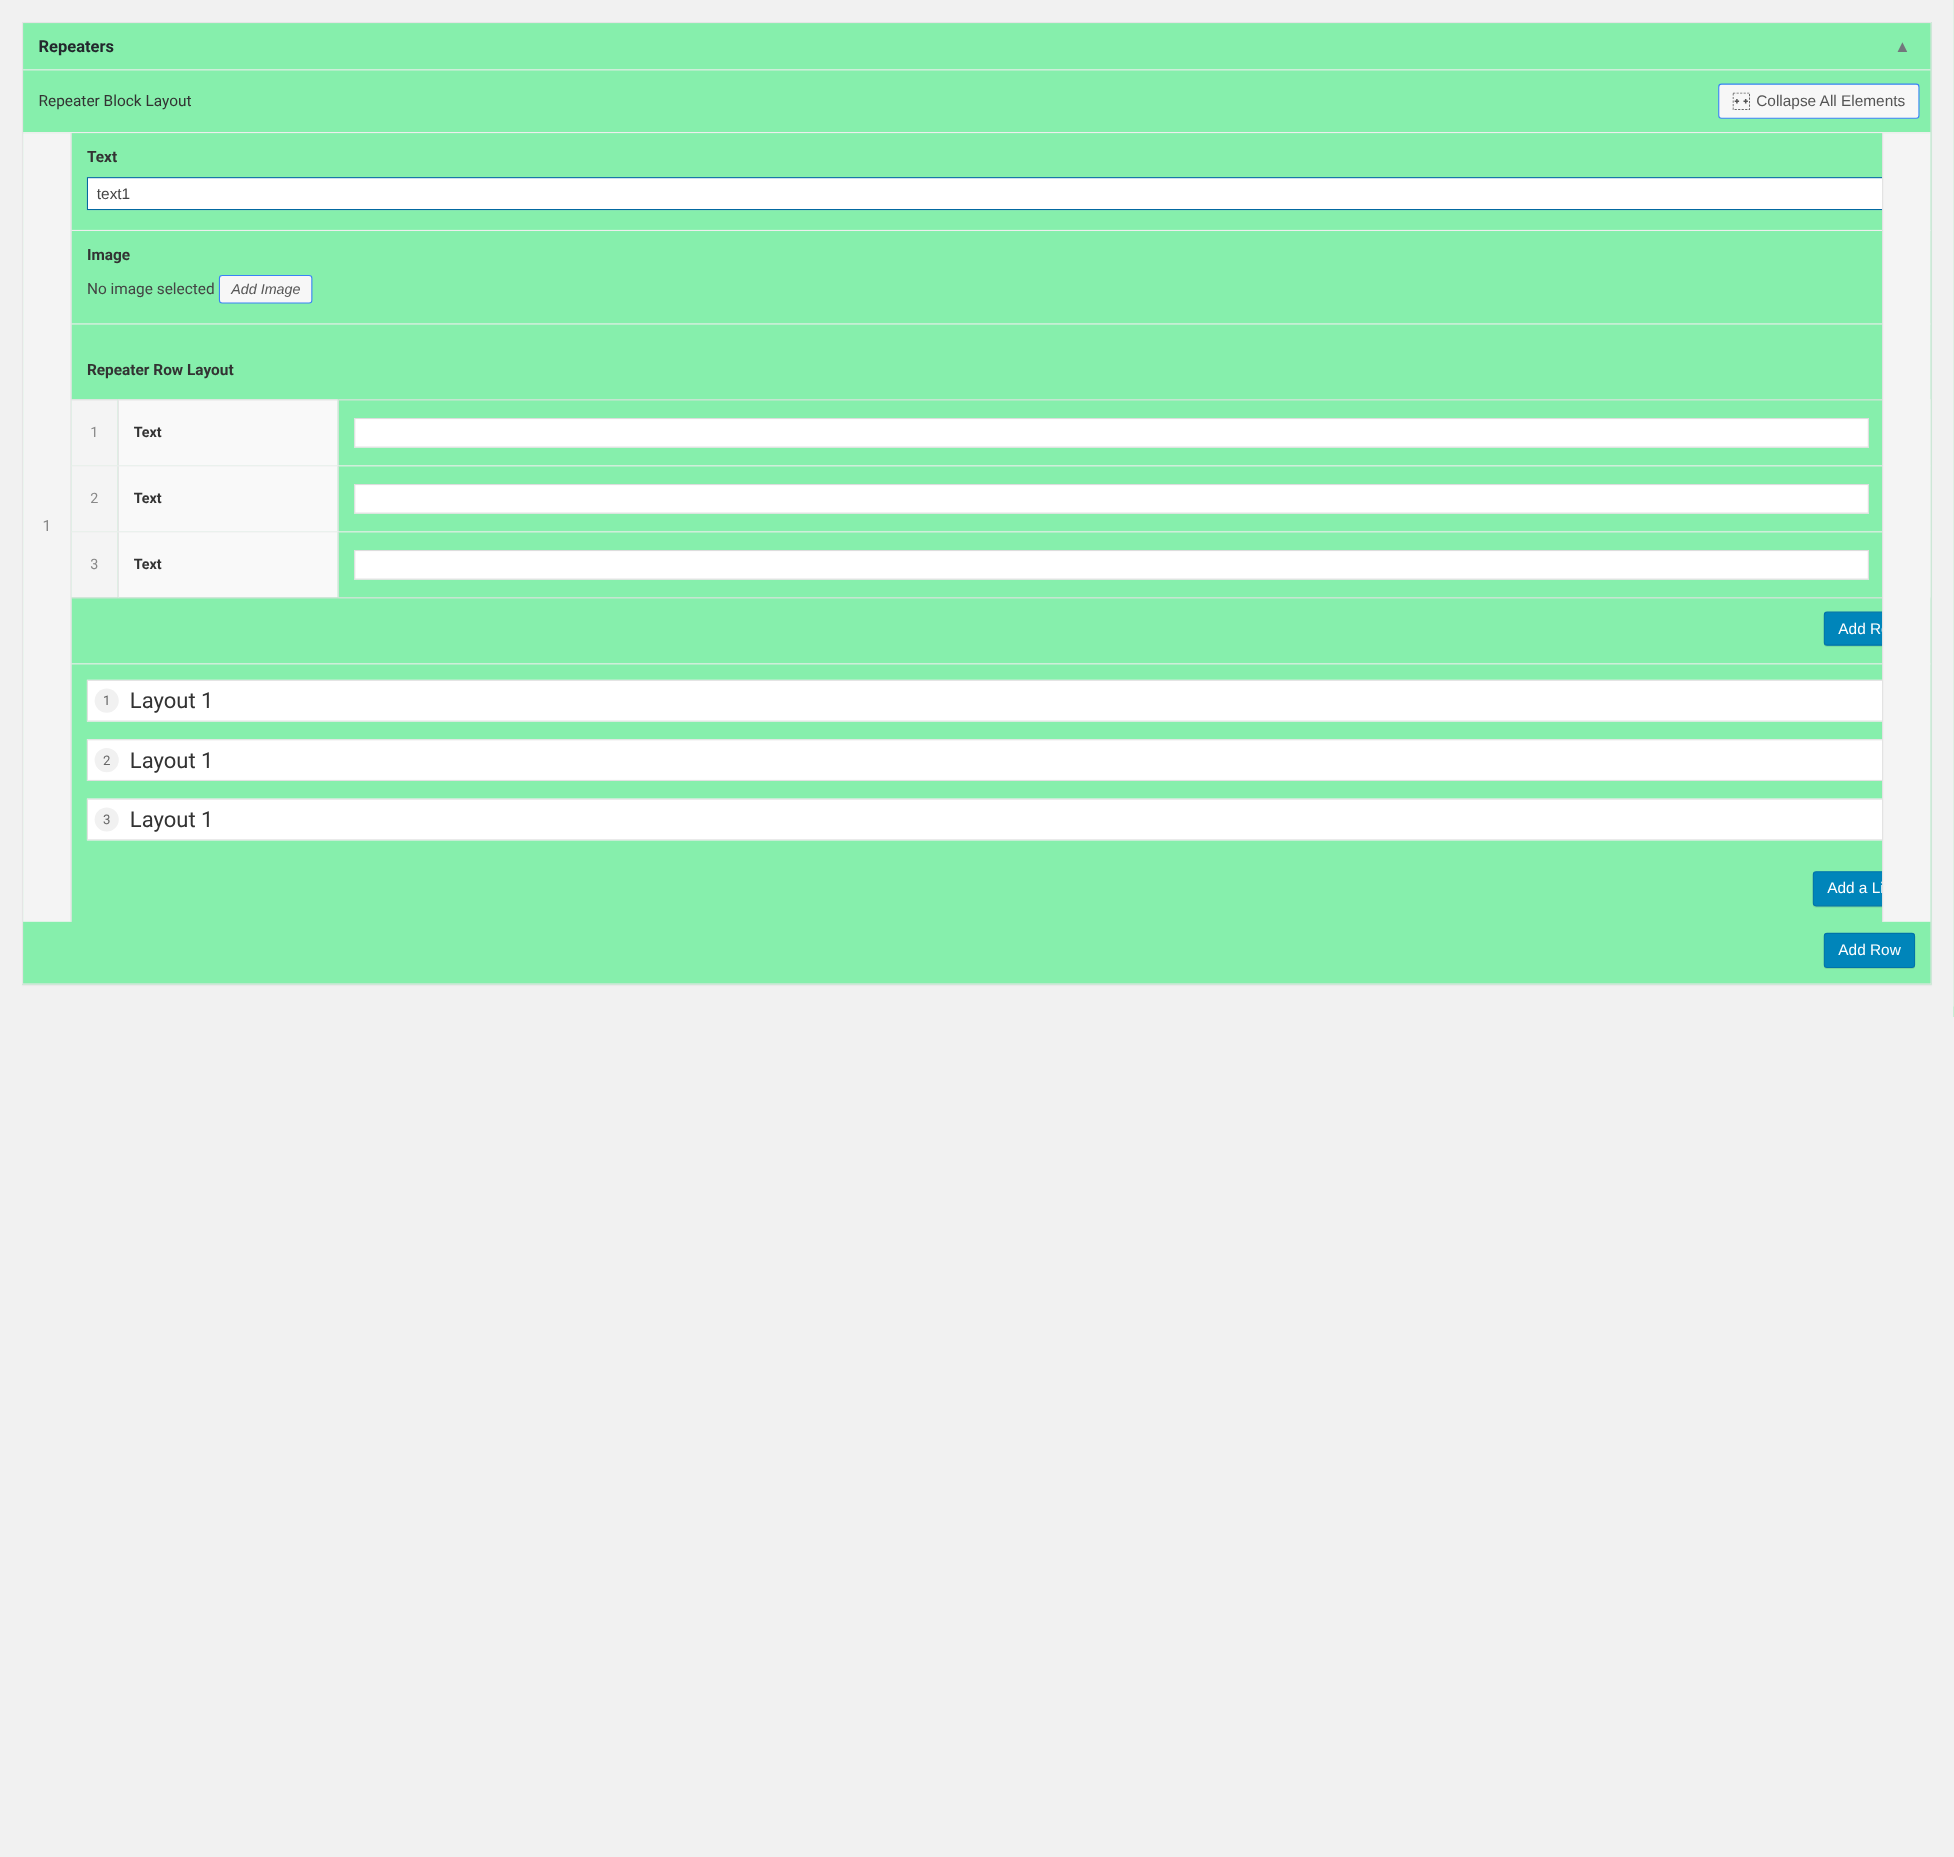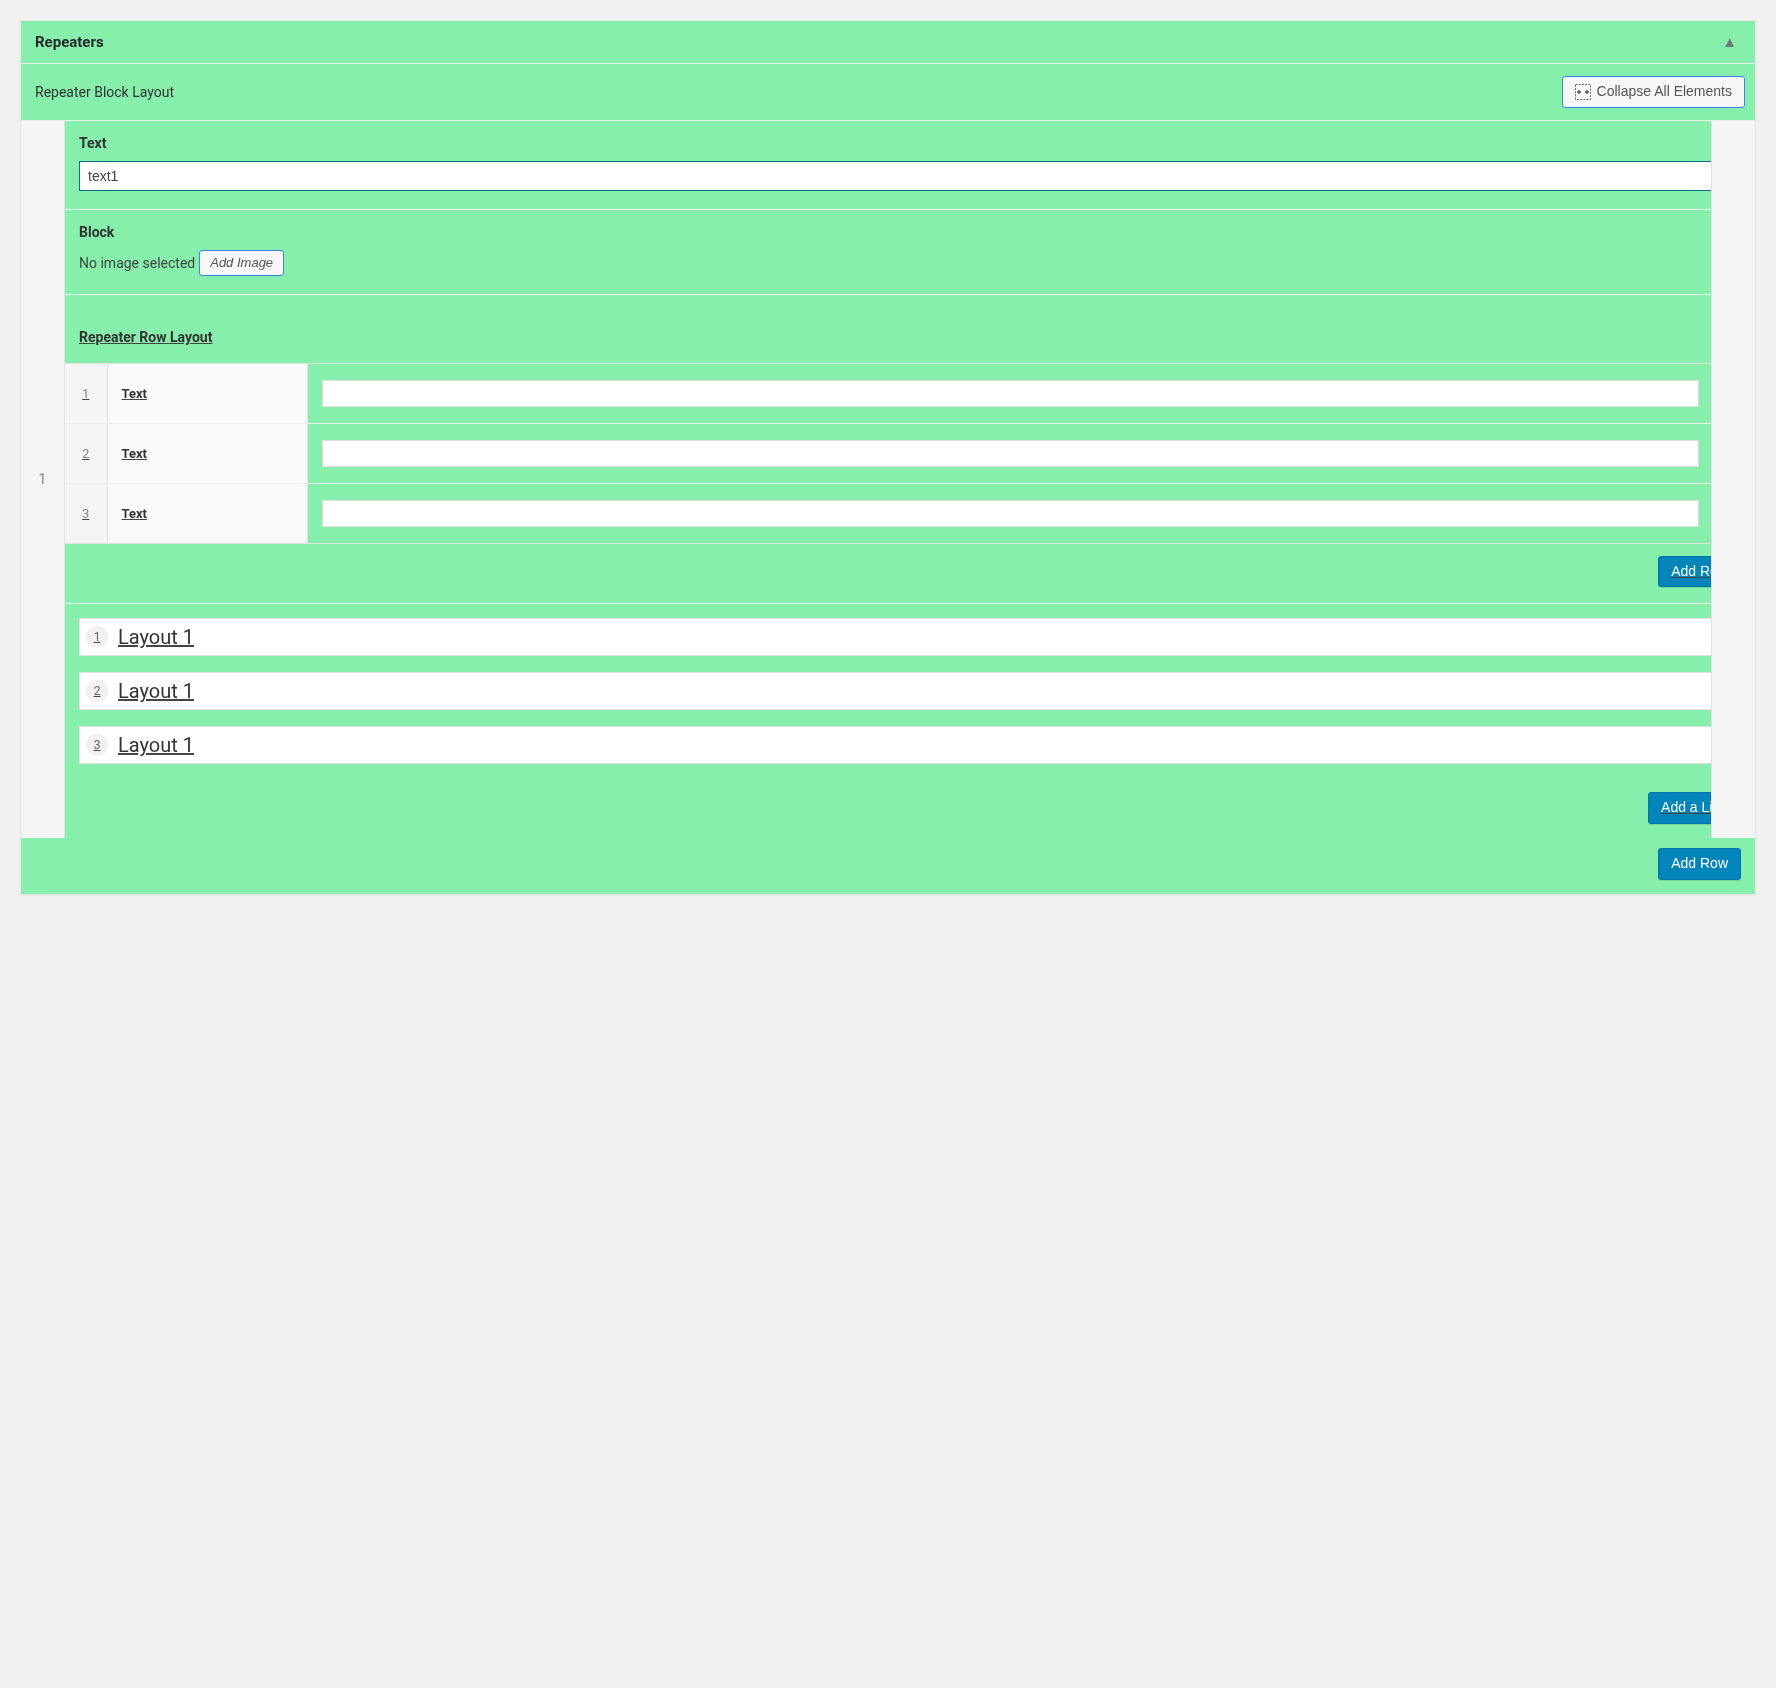--- a/index.html
+++ b/index.html
@@ -98,21 +98,21 @@
   }
   .block-body {
     margin-right: 0;
     border-right: none;
   }
   .repeater-wrap { position: relative; }
   .field-group {
     padding: 14px 14px 18px;
     border-bottom: 1px solid #eee;
   }
-  .field-group-last { border-bottom: none; text-decoration: underline; }
+  .field-group-last { border-bottom: none; }
   .field-label {
     font-weight: 700;
     font-size: 14px;
     color: #333;
     margin-bottom: 10px;
   }
   .text-input {
     width: 100%;
     padding: 6px 8px;
     font-size: 14px;
@@ -263,21 +263,21 @@
     </div>
 
     <div class="block-body">
 
       <div class="field-group">
         <div class="field-label">Text</div>
         <input class="text-input" type="text" value="text1" style="">
       </div>
 
       <div class="field-group">
-        <div class="field-label">Block</div>
+        <div class="field-label">Image</div>
         <div class="image-row">
           <span>No image selected</span>
           <button class="btn btn-sm">Add Image</button>
         </div>
       </div>
 
       <div class="field-group field-group-last" style="padding-left:0;padding-right:0;padding-bottom:0;">
         <div class="section-header-flex">
           <div class="field-label">Repeater Row Layout</div>
           <span class="icon-btn">

